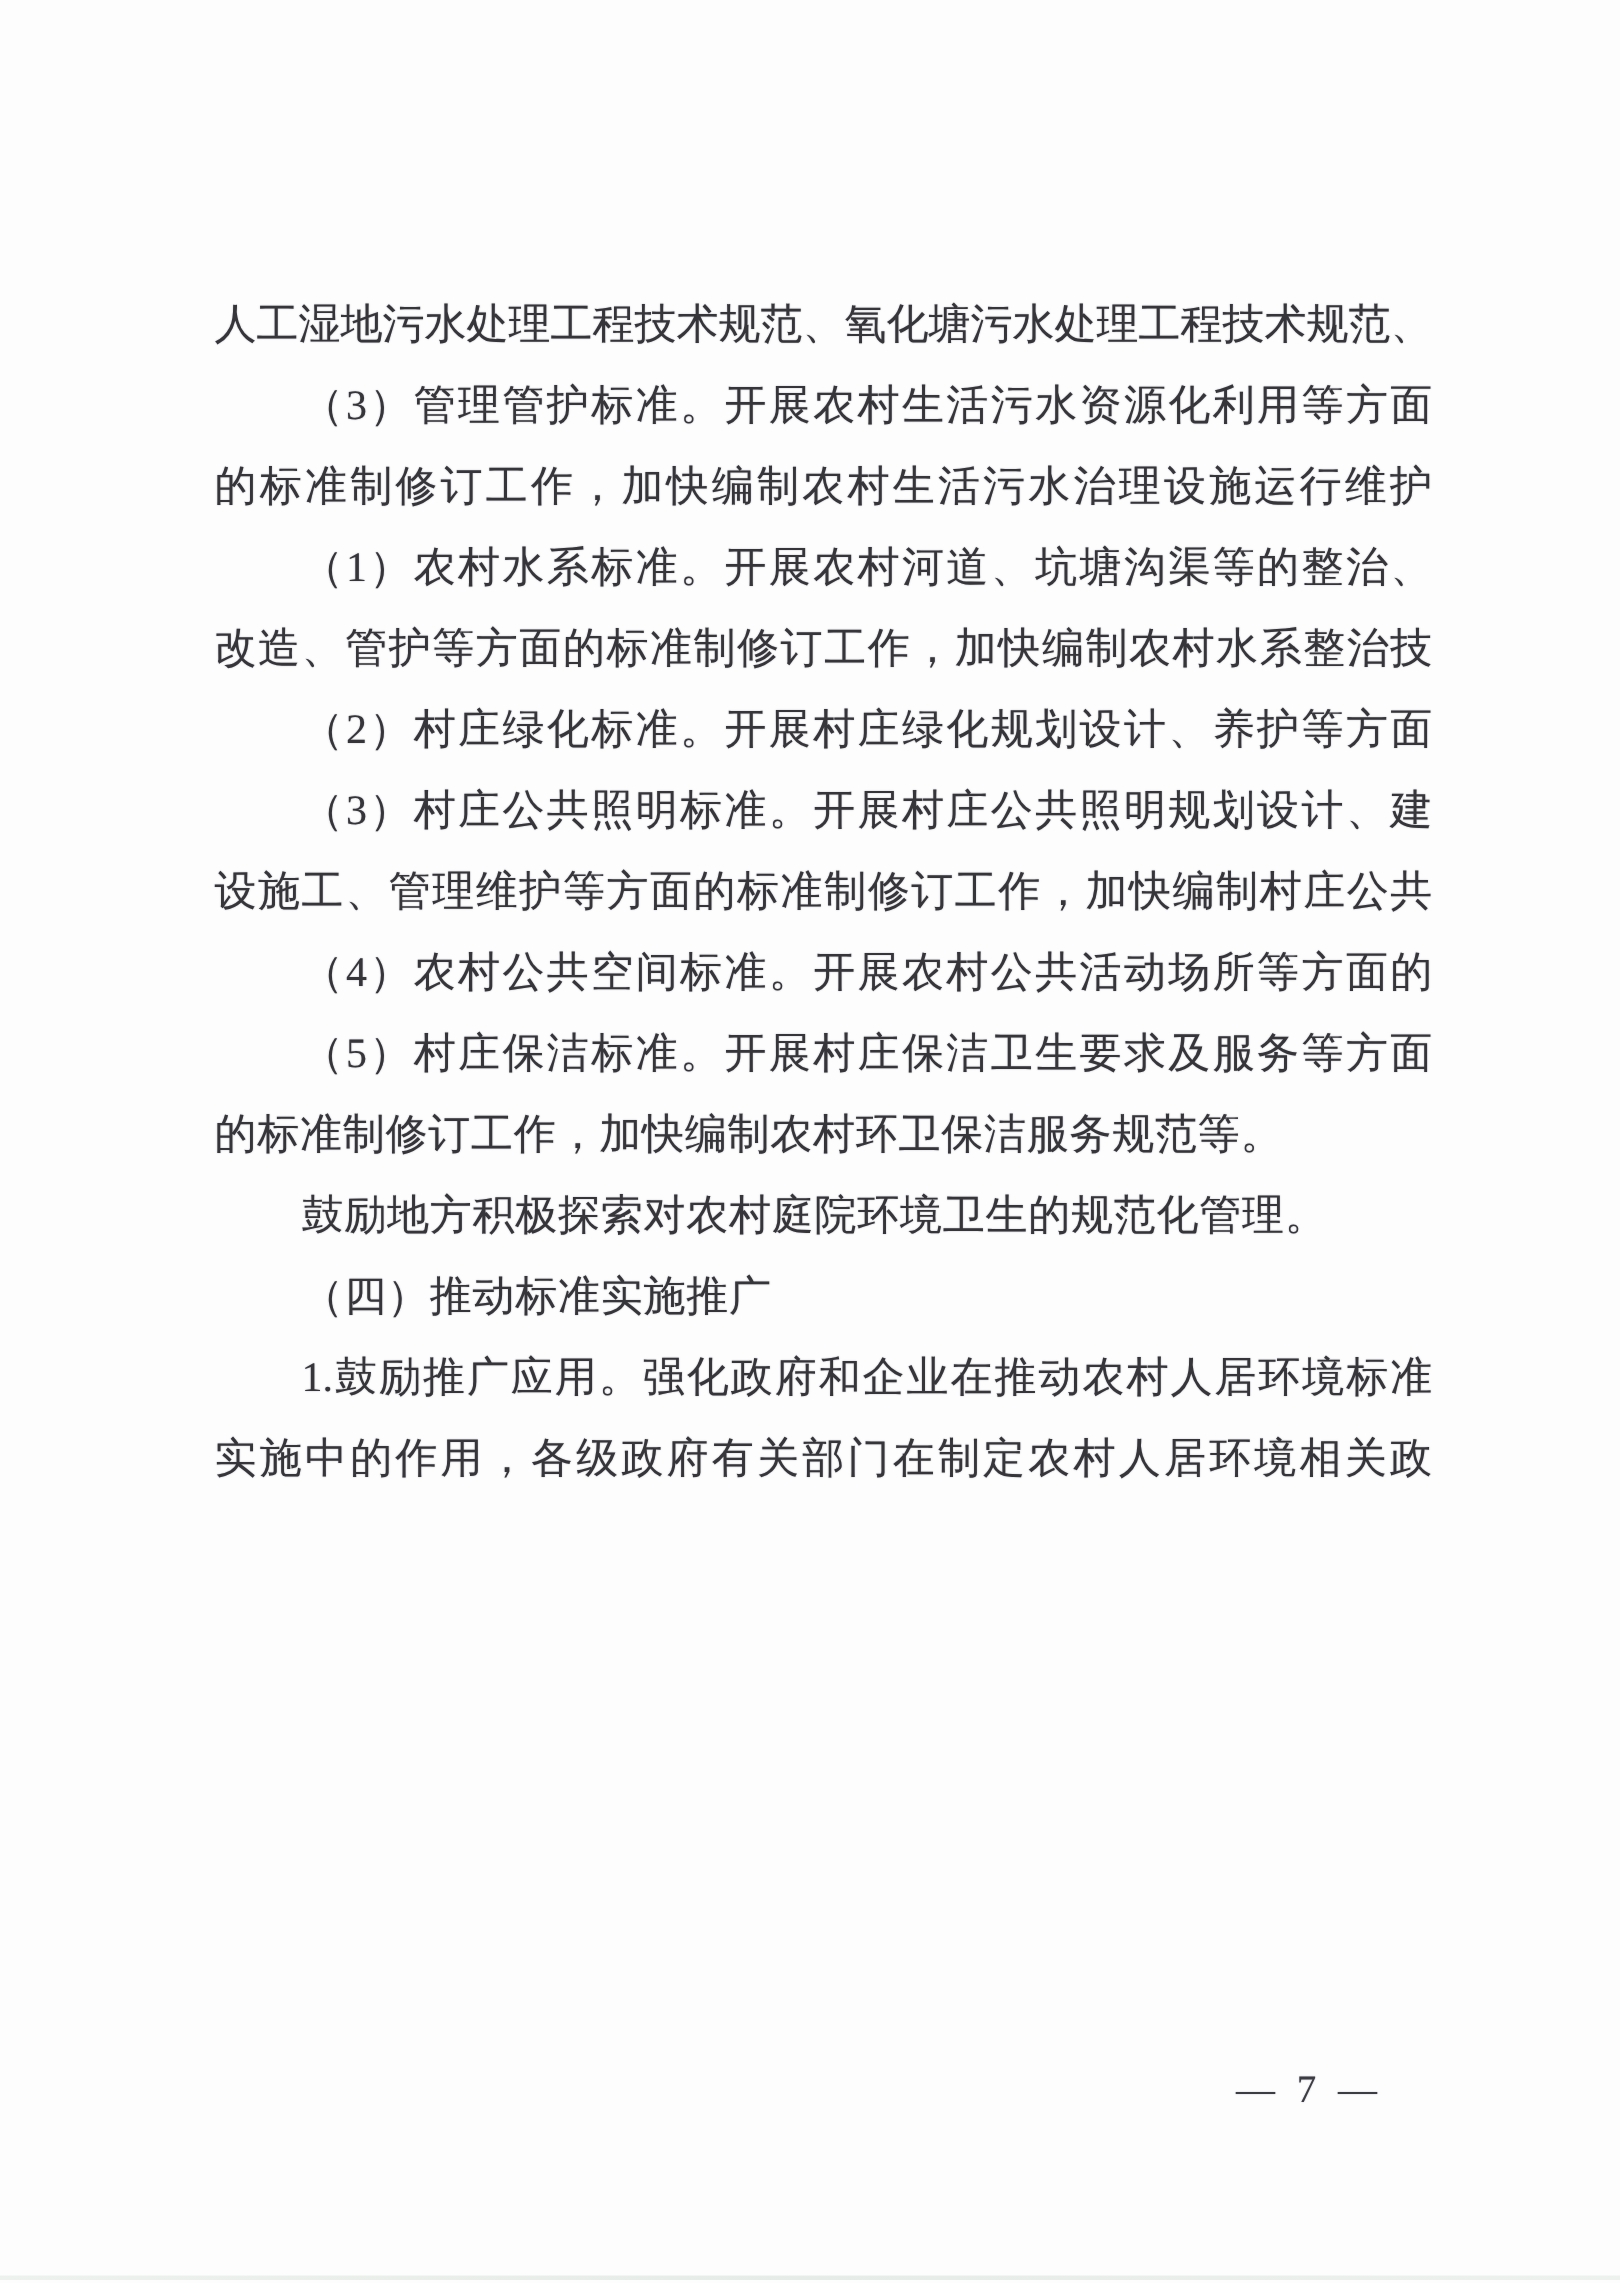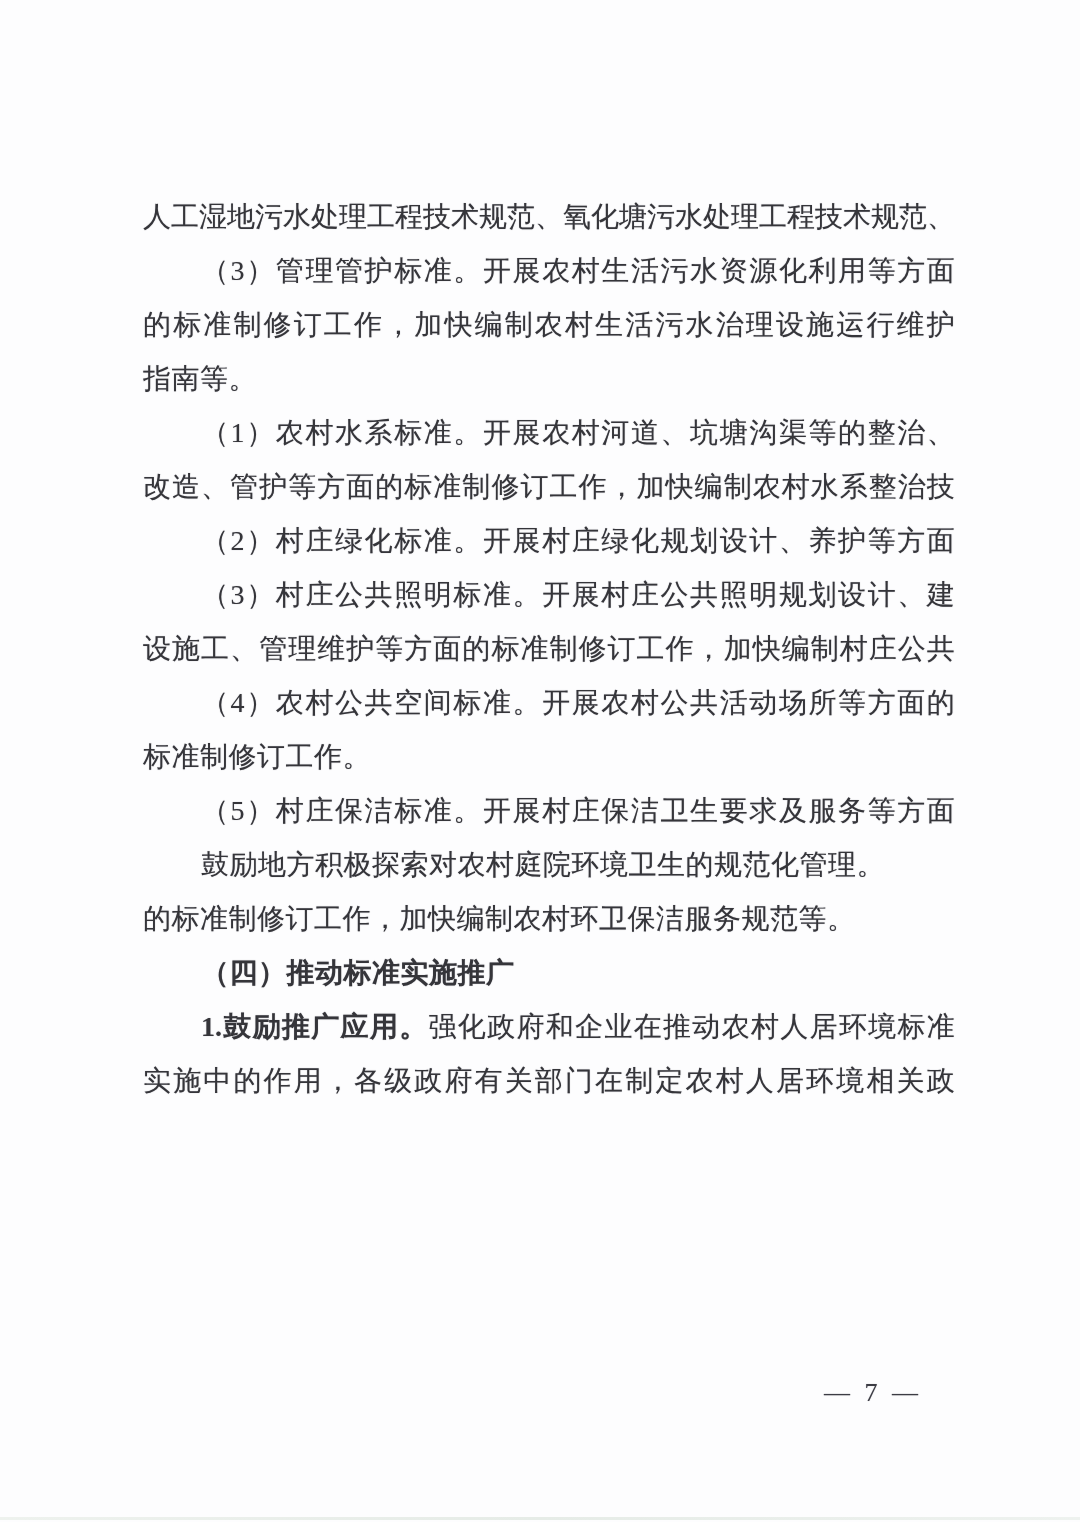--- a/index.html
+++ b/index.html
@@ -36,21 +36,21 @@
   .line.justify {
     display: flex;
     justify-content: space-between;
     align-items: center;
     letter-spacing: 0;
   }
   .line.justify span {
     display: block;
   }
   .b {
-    font-weight: 700;
+    font-weight: 400;
   }
   .pagenum {
     position: absolute;
     top: 1376px;
     right: 158px;
     font-size: 26px;
     line-height: 34px;
     letter-spacing: 4px;
     color: #3c3c44;
     text-shadow: 0 0 1px rgba(60,60,70,0.4);
@@ -150,21 +150,20 @@
         <span>水</span>
         <span>治</span>
         <span>理</span>
         <span>设</span>
         <span>施</span>
         <span>运</span>
         <span>行</span>
         <span>维</span>
         <span>护</span>
       </div>
-      <div class="line"><span>指南等。</span></div>
       <div class="line justify indent">
         <span>（</span>
         <span>1</span>
         <span>）</span>
         <span>农</span>
         <span>村</span>
         <span>水</span>
         <span>系</span>
         <span>标</span>
         <span>准</span>
@@ -323,21 +322,20 @@
         <span>共</span>
         <span>活</span>
         <span>动</span>
         <span>场</span>
         <span>所</span>
         <span>等</span>
         <span>方</span>
         <span>面</span>
         <span>的</span>
       </div>
-      <div class="line"><span>标准制修订工作。</span></div>
       <div class="line justify indent">
         <span>（</span>
         <span>5</span>
         <span>）</span>
         <span>村</span>
         <span>庄</span>
         <span>保</span>
         <span>洁</span>
         <span>标</span>
         <span>准</span>
@@ -352,22 +350,22 @@
         <span>生</span>
         <span>要</span>
         <span>求</span>
         <span>及</span>
         <span>服</span>
         <span>务</span>
         <span>等</span>
         <span>方</span>
         <span>面</span>
       </div>
+      <div class="line"><span>的标准制修订工作，加快编制农村环卫保洁服务规范等。</span></div>
       <div class="line indent"><span>鼓励地方积极探索对农村庭院环境卫生的规范化管理。</span></div>
-      <div class="line"><span>的标准制修订工作，加快编制农村环卫保洁服务规范等。</span></div>
       <div class="line indent"><span class="b">（四）推动标准实施推广</span></div>
       <div class="line justify indent">
         <span class="b">1.</span>
         <span class="b">鼓</span>
         <span class="b">励</span>
         <span class="b">推</span>
         <span class="b">广</span>
         <span class="b">应</span>
         <span class="b">用</span>
         <span class="b">。</span>

